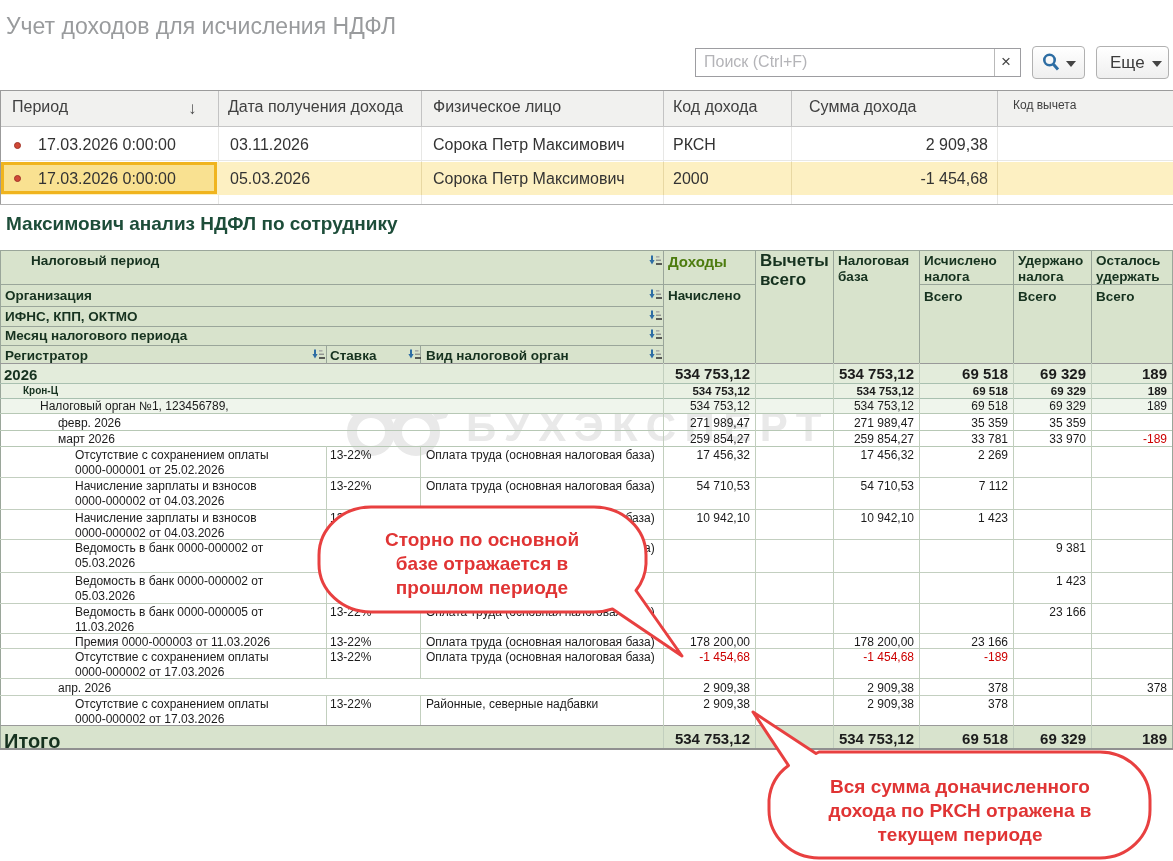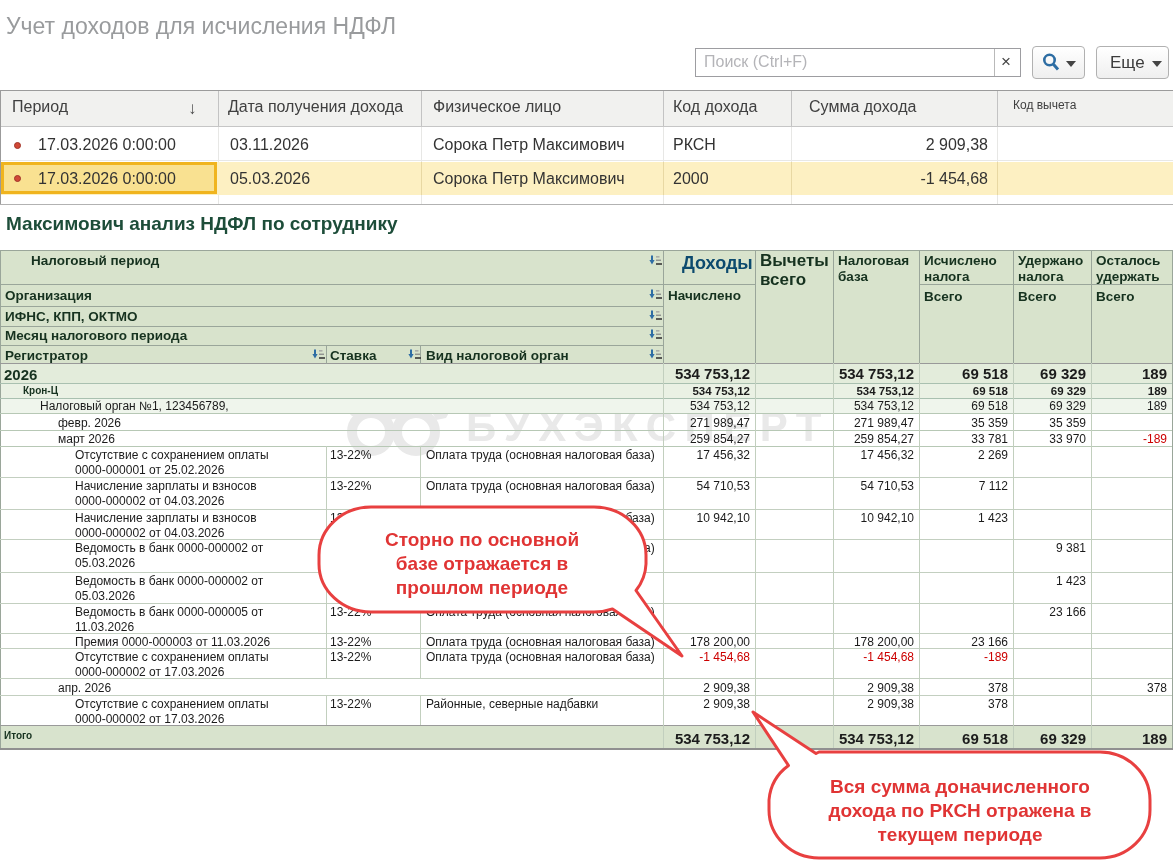--- a/index.html
+++ b/index.html
@@ -101,21 +101,21 @@
 <div class="vl" style="left:1091px;top:250px;height:113px;background:#9aa69a;"></div>
 <div class="vl" style="left:325.5px;top:345px;height:19px;background:#9aa69a;"></div>
 <div class="vl" style="left:420px;top:345px;height:19px;background:#9aa69a;"></div>
 <div class="t" style="left:5px;top:253px;font-size:13.5px;font-weight:bold;color:#16321f;margin-left:26px;">Налоговый период</div>
 <div class="t" style="left:5px;top:288px;font-size:13.5px;font-weight:bold;color:#16321f;">Организация</div>
 <div class="t" style="left:5px;top:309px;font-size:13.5px;font-weight:bold;color:#16321f;">ИФНС, КПП, ОКТМО</div>
 <div class="t" style="left:5px;top:328px;font-size:13.5px;font-weight:bold;color:#16321f;">Месяц налогового периода</div>
 <div class="t" style="left:5px;top:348px;font-size:13.5px;font-weight:bold;color:#16321f;">Регистратор</div>
 <div class="t" style="left:330px;top:348px;font-size:13.5px;font-weight:bold;color:#16321f;">Ставка</div>
 <div class="t" style="left:426px;top:348px;font-size:13.5px;font-weight:bold;color:#16321f;">Вид налоговой орган</div>
-<div class="t" style="left:668px;top:253px;font-size:18px;font-weight:bold;color:#0c4a6e;margin-left:14px;">Доходы</div>
+<div class="t" style="left:668px;top:253px;font-size:15px;font-weight:bold;color:#4d7c0f;">Доходы</div>
 <div class="t" style="left:668px;top:288px;font-size:13.5px;font-weight:bold;color:#16321f;">Начислено</div>
 <div class="t" style="left:760px;top:252px;font-size:17px;font-weight:bold;color:#16321f;line-height:18.5px;">Вычеты<br>всего</div>
 <div class="t" style="left:838px;top:253px;font-size:13.5px;font-weight:bold;color:#16321f;line-height:16px;">Налоговая<br>база</div>
 <div class="t" style="left:924px;top:253px;font-size:13.5px;font-weight:bold;color:#16321f;line-height:16px;">Исчислено<br>налога</div>
 <div class="t" style="left:1018px;top:253px;font-size:13.5px;font-weight:bold;color:#16321f;line-height:16px;">Удержано<br>налога</div>
 <div class="t" style="left:1096px;top:253px;font-size:13.5px;font-weight:bold;color:#16321f;line-height:16px;">Осталось<br>удержать</div>
 <div class="t" style="left:924px;top:289px;font-size:13.5px;font-weight:bold;color:#16321f;">Всего</div>
 <div class="t" style="left:1018px;top:289px;font-size:13.5px;font-weight:bold;color:#16321f;">Всего</div>
 <div class="t" style="left:1096px;top:289px;font-size:13.5px;font-weight:bold;color:#16321f;">Всего</div>
 <svg class="abs" style="left:649px;top:255px;" width="13" height="11" viewBox="0 0 13 11">
@@ -200,21 +200,21 @@
 <div class="t" style="left:75px;top:448px;font-size:12px;font-weight:normal;color:#1b1b1b;line-height:15px;white-space:normal;width:206px;">Отсутствие с сохранением оплаты 0000-000001 от 25.02.2026</div>
 <div class="t" style="left:75px;top:479px;font-size:12px;font-weight:normal;color:#1b1b1b;line-height:15px;white-space:normal;width:206px;">Начисление зарплаты и взносов 0000-000002 от 04.03.2026</div>
 <div class="t" style="left:75px;top:511px;font-size:12px;font-weight:normal;color:#1b1b1b;line-height:15px;white-space:normal;width:206px;">Начисление зарплаты и взносов 0000-000002 от 04.03.2026</div>
 <div class="t" style="left:75px;top:541px;font-size:12px;font-weight:normal;color:#1b1b1b;line-height:15px;white-space:normal;width:206px;">Ведомость в банк 0000-000002 от 05.03.2026</div>
 <div class="t" style="left:75px;top:574px;font-size:12px;font-weight:normal;color:#1b1b1b;line-height:15px;white-space:normal;width:206px;">Ведомость в банк 0000-000002 от 05.03.2026</div>
 <div class="t" style="left:75px;top:605px;font-size:12px;font-weight:normal;color:#1b1b1b;line-height:15px;white-space:normal;width:206px;">Ведомость в банк 0000-000005 от 11.03.2026</div>
 <div class="t" style="left:75px;top:635px;font-size:12px;color:#1b1b1b;">Премия 0000-000003 от 11.03.2026</div>
 <div class="t" style="left:75px;top:650px;font-size:12px;font-weight:normal;color:#1b1b1b;line-height:15px;white-space:normal;width:206px;">Отсутствие с сохранением оплаты 0000-000002 от 17.03.2026</div>
 <div class="t" style="left:58px;top:681px;font-size:12px;color:#1b1b1b;">апр. 2026</div>
 <div class="t" style="left:75px;top:697px;font-size:12px;font-weight:normal;color:#1b1b1b;line-height:15px;white-space:normal;width:206px;">Отсутствие с сохранением оплаты 0000-000002 от 17.03.2026</div>
-<div class="t" style="left:4px;top:730px;font-size:10px;font-weight:bold;color:#16321f;">Итого</div>
+<div class="t" style="left:4px;top:730px;font-size:20px;font-weight:bold;color:#16321f;">Итого</div>
 <div class="t" style="left:330px;top:448px;font-size:12px;color:#1b1b1b;">13-22%</div>
 <div class="t" style="left:426px;top:448px;font-size:12px;color:#1b1b1b;">Оплата труда (основная налоговая база)</div>
 <div class="t" style="left:330px;top:479px;font-size:12px;color:#1b1b1b;">13-22%</div>
 <div class="t" style="left:426px;top:479px;font-size:12px;color:#1b1b1b;">Оплата труда (основная налоговая база)</div>
 <div class="t" style="left:330px;top:511px;font-size:12px;color:#1b1b1b;">13-22%</div>
 <div class="t" style="left:426px;top:511px;font-size:12px;color:#1b1b1b;">Оплата труда (основная налоговая база)</div>
 <div class="t" style="left:330px;top:541px;font-size:12px;color:#1b1b1b;">13-22%</div>
 <div class="t" style="left:426px;top:541px;font-size:12px;color:#1b1b1b;">Оплата труда (основная налоговая база)</div>
 <div class="t" style="left:330px;top:605px;font-size:12px;color:#1b1b1b;">13-22%</div>
 <div class="t" style="left:426px;top:605px;font-size:12px;color:#1b1b1b;">Оплата труда (основная налоговая база)</div>

